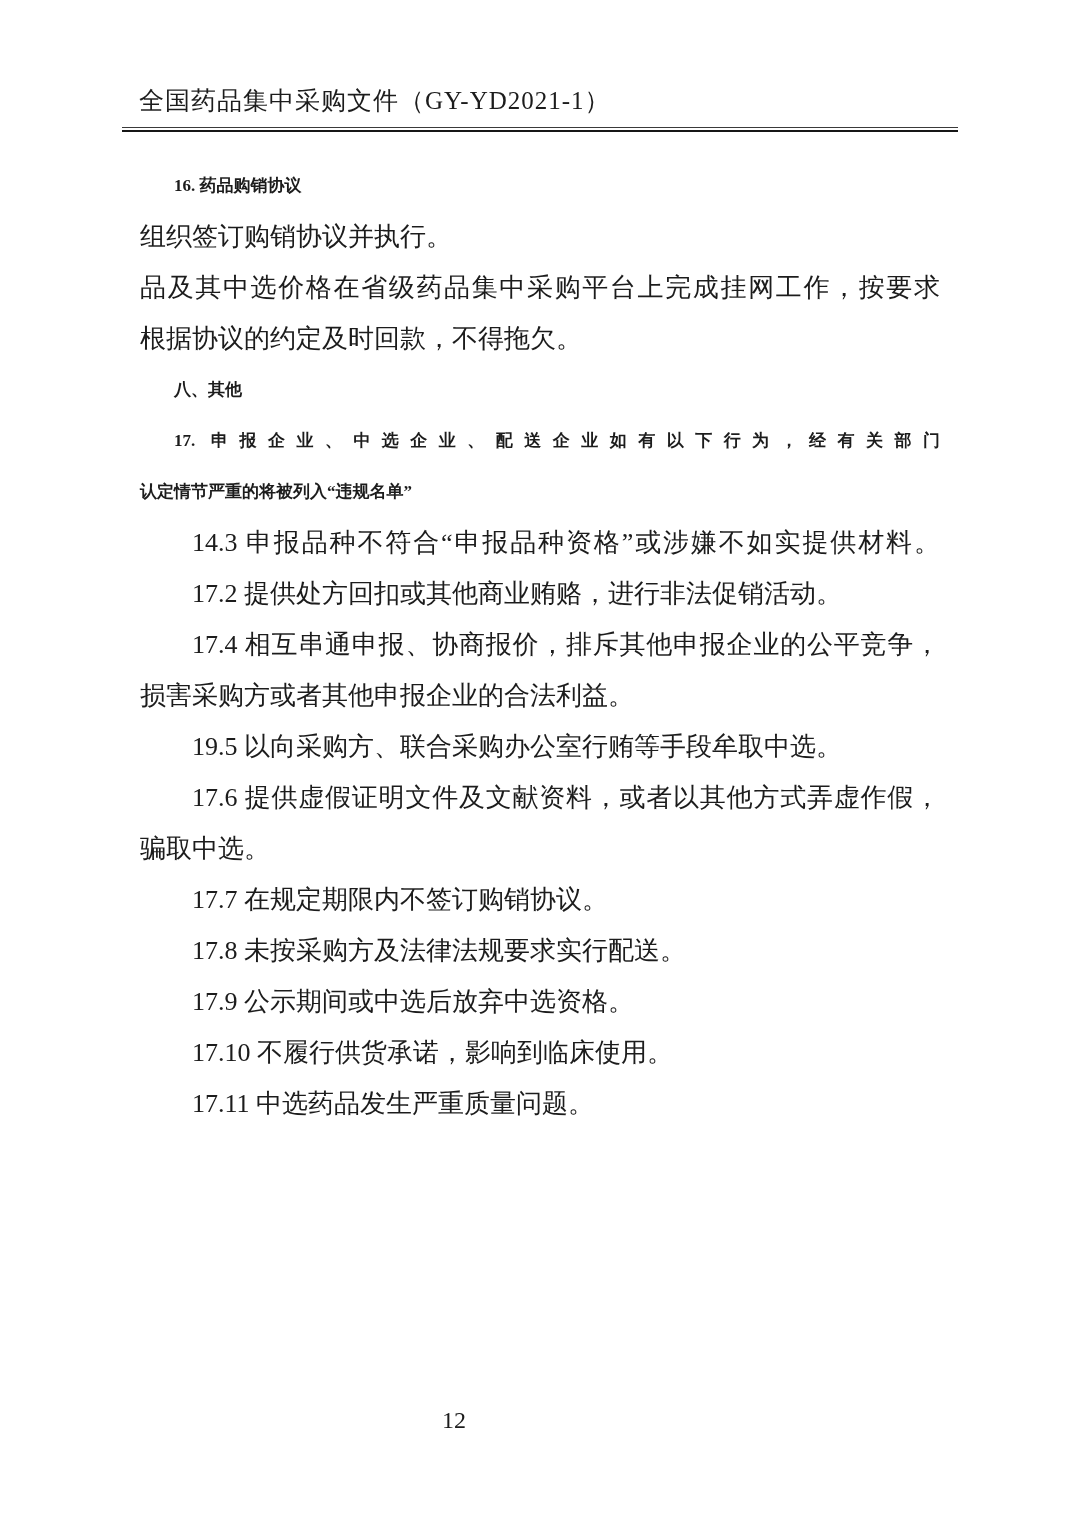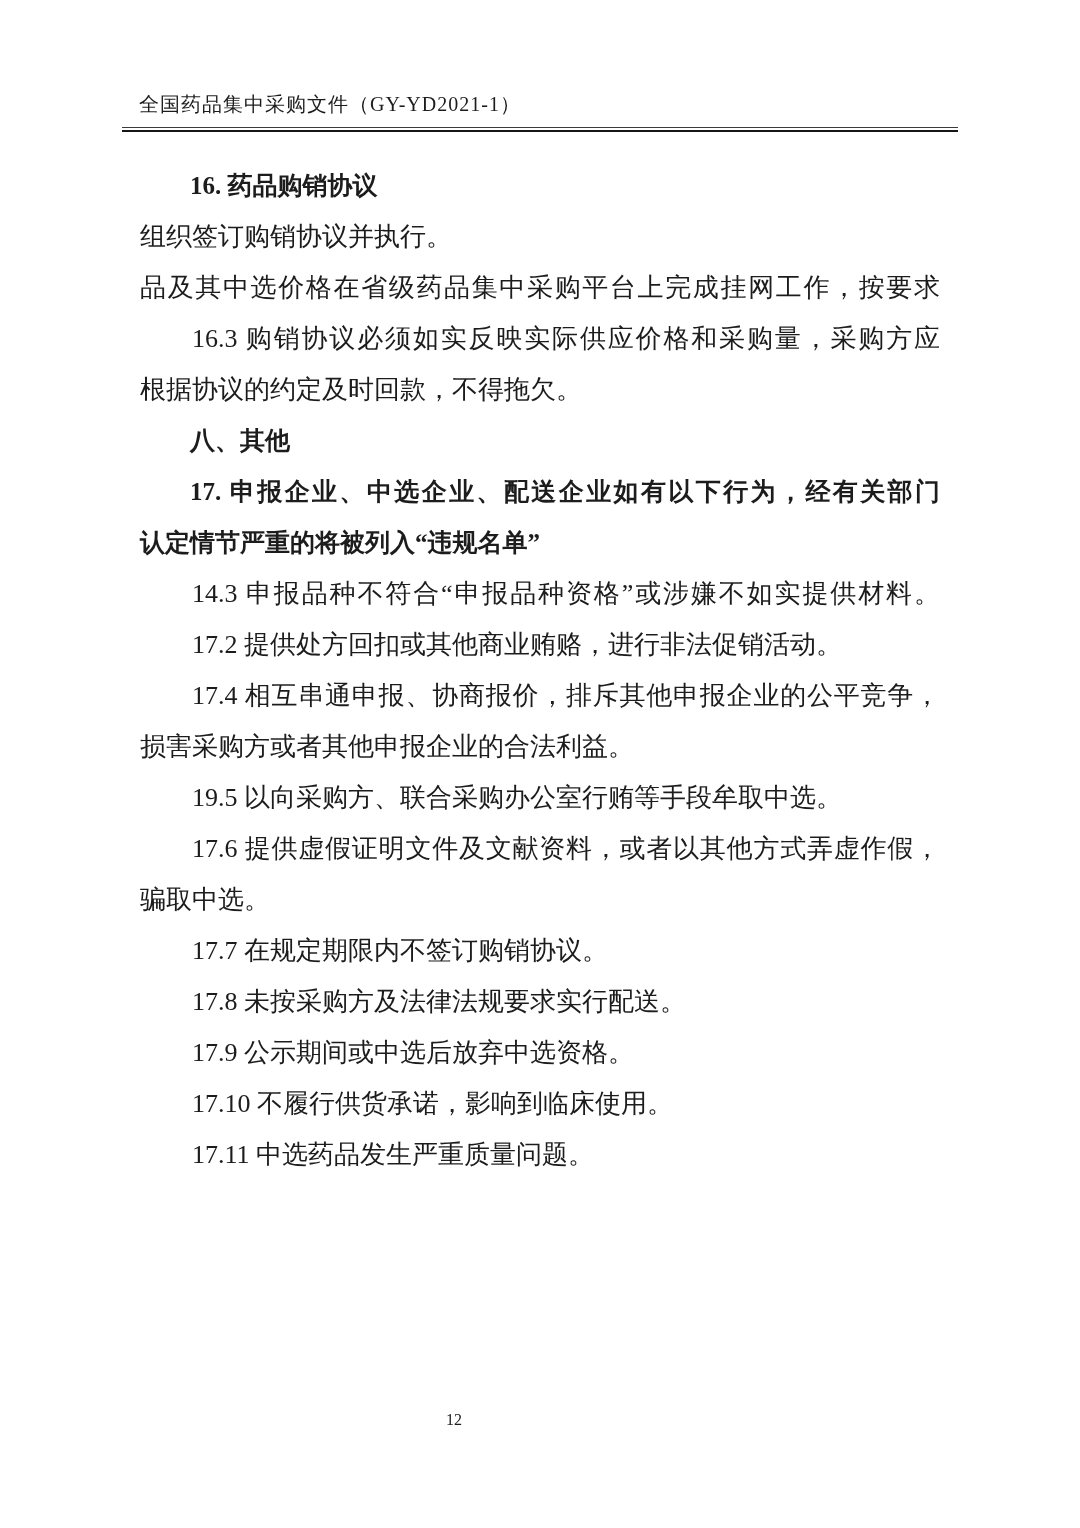--- a/index.html
+++ b/index.html
@@ -8,22 +8,22 @@
     width: 1080px; height: 1528px;
     background: #ffffff;
     color: #1c1c1c;
     font-family: "Liberation Serif", "DejaVu Serif", serif;
     overflow: hidden;
   }
   .page { position: relative; width: 1080px; height: 1528px; background: #ffffff; }
 
   
   .header-text {
-    position: absolute; left: 139px; top: 91px;
-    font-size: 20px; letter-spacing: 1px; color: #1c1c1c;
+    position: absolute; left: 139px; top: 84px;
+    font-size: 25px; letter-spacing: 1px; color: #1c1c1c;
     white-space: nowrap;
     text-align: right;
   }
   .header-rule {
     position: absolute; left: 122px; top: 127px; width: 836px; height: 5px;
     border-top: 1px solid #3a3a3a;
     border-bottom: 2px solid #161616;
   }
 
   
@@ -32,26 +32,26 @@
     font-size: 26px; line-height: 51px; color: #1c1c1c;
   }
   .para { margin: 0; }
   .line {
     height: 51px;
     white-space: nowrap;
     overflow: visible;
   }
   .line.first { text-indent: 2em; }
   .line.fill { text-align: justify; text-align-last: justify; white-space: normal; }
-  .para.heading .line { font-weight: bold; font-size: 25px; }
+  .para.heading .line { font-weight: bold; font-size: 17px; }
 
   
   .footer-page {
     position: absolute; left: 0; top: 1406px; width: 908px;
-    text-align: center; font-size: 16px; line-height: 28px; color: #1c1c1c;
+    text-align: center; font-size: 24px; line-height: 28px; color: #1c1c1c;
   }
 </style>
 </head>
 <body>
 
 <div class="page">
 
   <div class="header-text">全国药品集中采购文件（GY-YD2021-1）</div>
   <div class="header-rule"></div>
 
@@ -61,21 +61,20 @@
       <div class="line first">16. 药品购销协议</div>
     </div>
 
     <div class="para body">
       <div class="line">组织签订购销协议并执行。</div>
       <div class="line fill">品及其中选价格在省级药品集中采购平台上完成挂网工作，按要求</div>
     </div>
 
 
     <div class="para body">
-      <div class="line first fill">16.3 购销协议必须如实反映实际供应价格和采购量，采购方应</div>
       <div class="line">根据协议的约定及时回款，不得拖欠。</div>
     </div>
 
     <div class="para heading">
       <div class="line first">八、其他</div>
     </div>
 
     <div class="para heading">
       <div class="line first fill">17. 申报企业、中选企业、配送企业如有以下行为，经有关部门</div>
       <div class="line">认定情节严重的将被列入“违规名单”</div>

